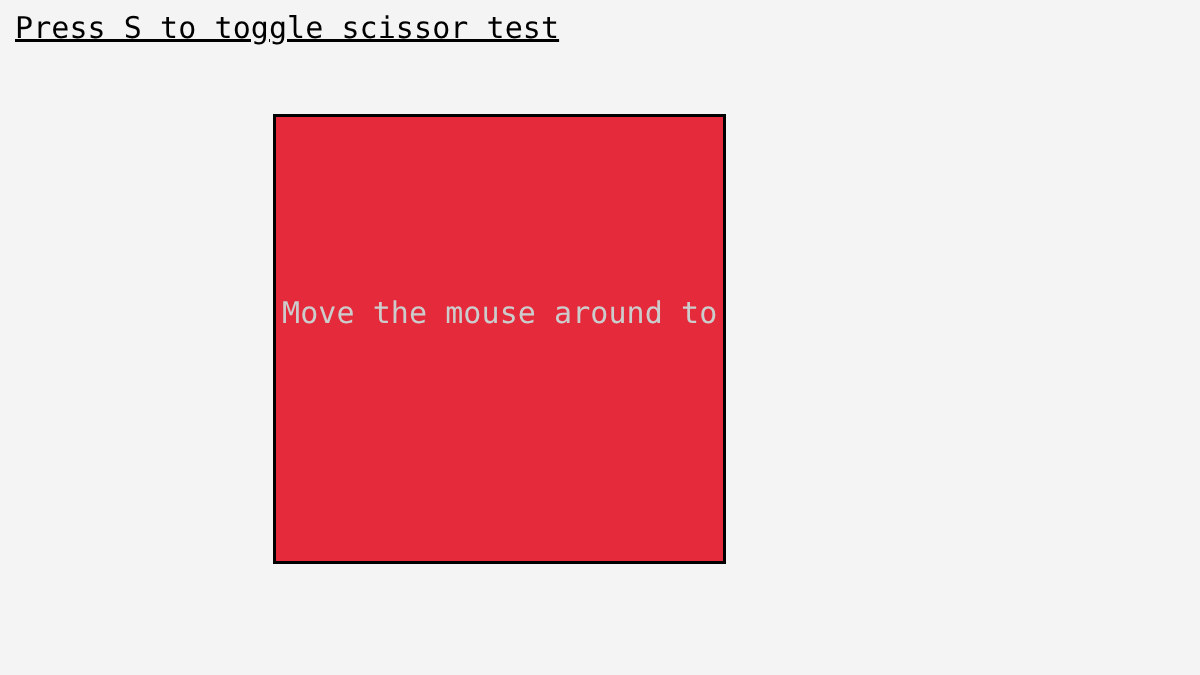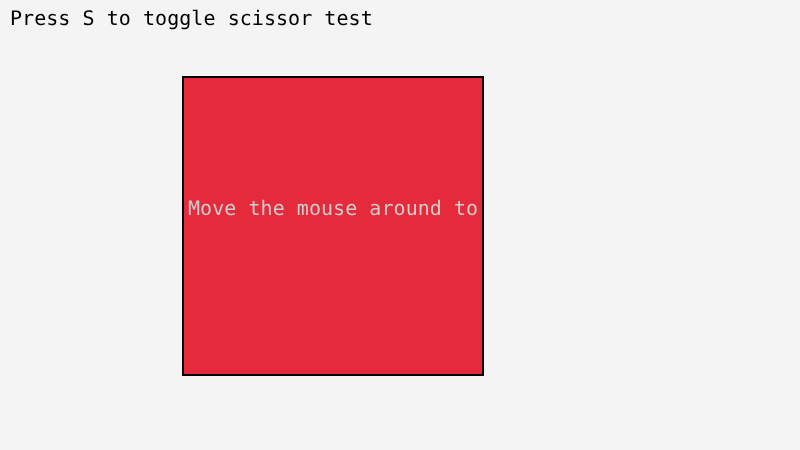--- a/index.html
+++ b/index.html
@@ -29,20 +29,21 @@
     top: 5px;
     font-family: "DejaVu Sans Mono", monospace;
     font-size: 20px;
     line-height: 26px;
     letter-spacing: 0.05px;
     color: #000000;
     white-space: pre;
     -webkit-font-smoothing: none;
     font-smooth: never;
     text-rendering: geometricPrecision;
+    text-decoration: underline;
   }
 
   
   #scissor-box {
     position: absolute;
     left: 182px;
     top: 76px;
     width: 302px;
     height: 300px;
     box-sizing: border-box;

